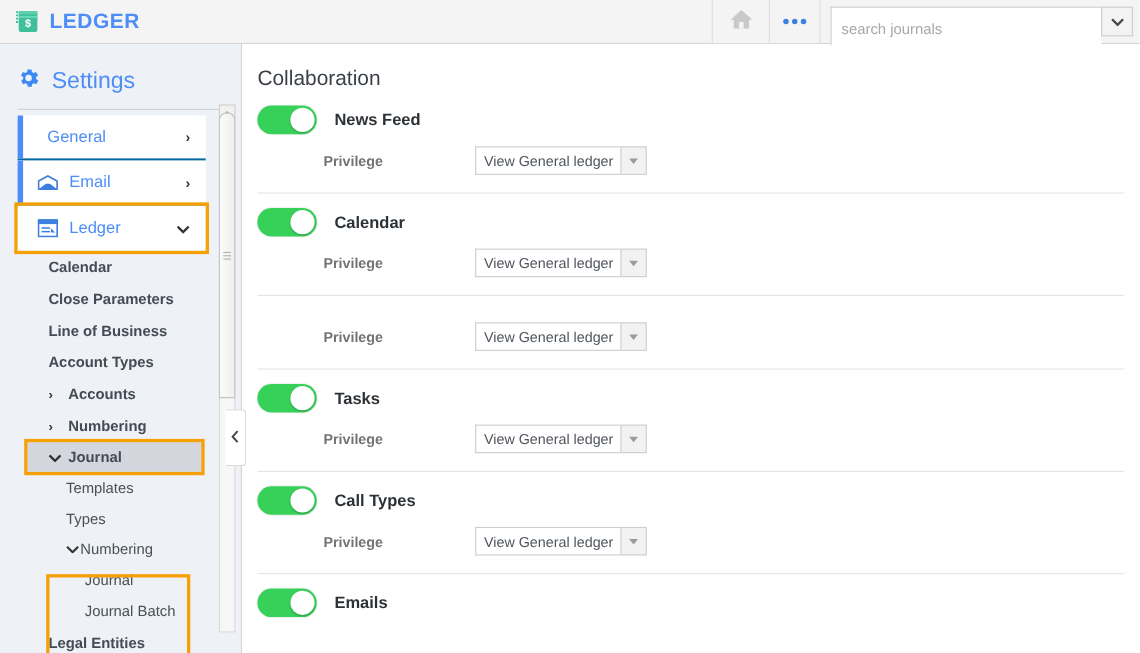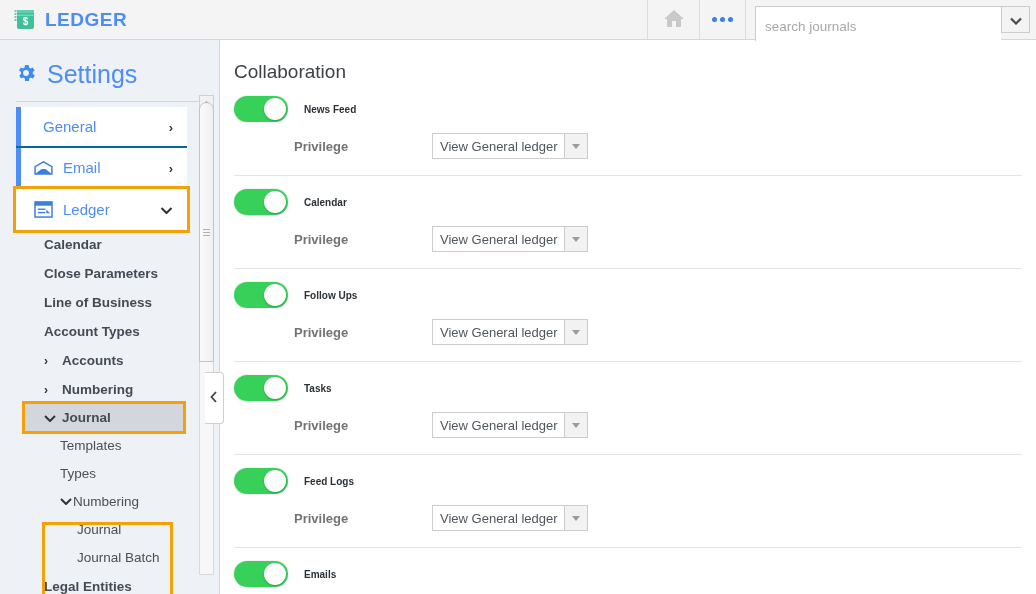--- a/index.html
+++ b/index.html
@@ -65,21 +65,21 @@
     position: absolute; top: 40px; left: 0;
     width: 220px; height: 554px;
     background: #eef1f6;
     border-right: 1px solid #d2d6dc;
     overflow: hidden;
   }
   .settings-head {
     display: flex; align-items: center; gap: 10px;
     padding: 20px 0 0 15px;
   }
-  .settings-title { font-size: 25px; color: #4d8df7; }
+  .settings-title { font-size: 21px; color: #4d8df7; }
   .settings-rule {
     margin: 12px 12px 0 16px;
     border-bottom: 1px solid #cfd4db;
   }
 
   .navlist { position: relative; margin-top: 5px; }
 
   .nav-top {
     background: #ffffff;
     border-bottom: 2px solid #0369a1;
@@ -215,21 +215,21 @@
     box-shadow: 0 0 0 1px rgba(0,0,0,0.05);
     flex: none;
   }
   .toggle .knob {
     position: absolute; right: 2px; top: 2px;
     width: 22px; height: 22px; border-radius: 50%;
     background: #ffffff;
     box-shadow: 0 1px 2px rgba(0,0,0,0.25);
   }
   .sec-title {
-    font-size: 10px; font-weight: bold; color: #2c3136;
+    font-size: 15px; font-weight: bold; color: #2c3136;
   }
 
   .privrow {
     display: flex; align-items: center;
     margin: 11px 0 0 60px;
   }
   .priv-label {
     font-size: 13px; font-weight: bold; color: #737373;
     width: 103px;
   }
@@ -470,26 +470,20 @@
       <div class="select">
         <div class="select-val">View General ledger</div>
         <div class="select-arrow">
             <span class="caret-sm"></span>
           </div>
       </div>
     </div>
   </div>
 
   <div class="section">
-    <div class="sec-head">
-      <div class="toggle">
-          <span class="knob"></span>
-        </div>
-      <div class="sec-title">Follow Ups</div>
-    </div>
     <div class="privrow">
       <div class="priv-label">Privilege</div>
       <div class="select">
         <div class="select-val">View General ledger</div>
         <div class="select-arrow">
             <span class="caret-sm"></span>
           </div>
       </div>
     </div>
   </div>
@@ -510,21 +504,21 @@
           </div>
       </div>
     </div>
   </div>
 
   <div class="section">
     <div class="sec-head">
       <div class="toggle">
           <span class="knob"></span>
         </div>
-      <div class="sec-title">Feed Logs</div>
+      <div class="sec-title">Call Types</div>
     </div>
     <div class="privrow">
       <div class="priv-label">Privilege</div>
       <div class="select">
         <div class="select-val">View General ledger</div>
         <div class="select-arrow">
             <span class="caret-sm"></span>
           </div>
       </div>
     </div>

